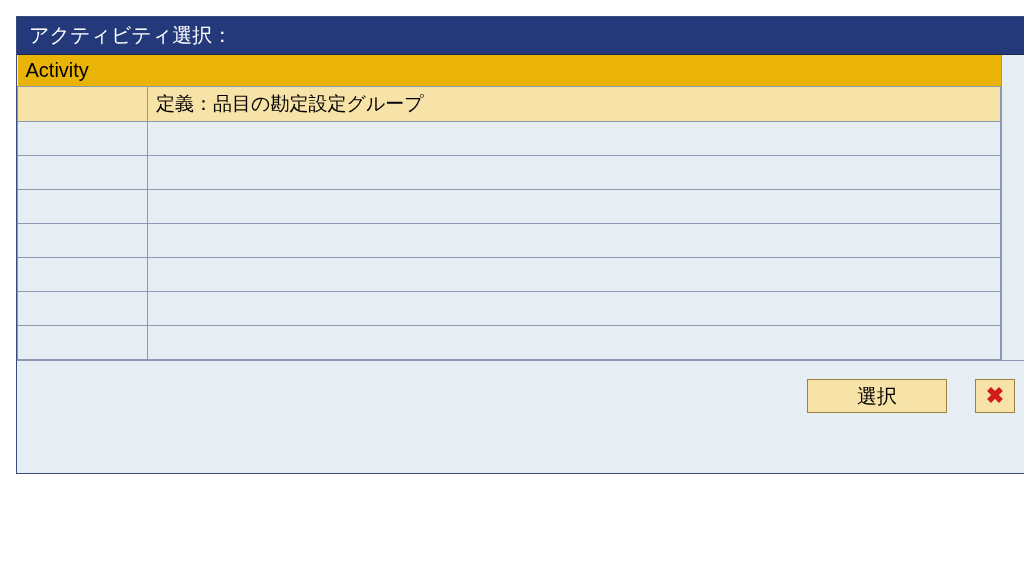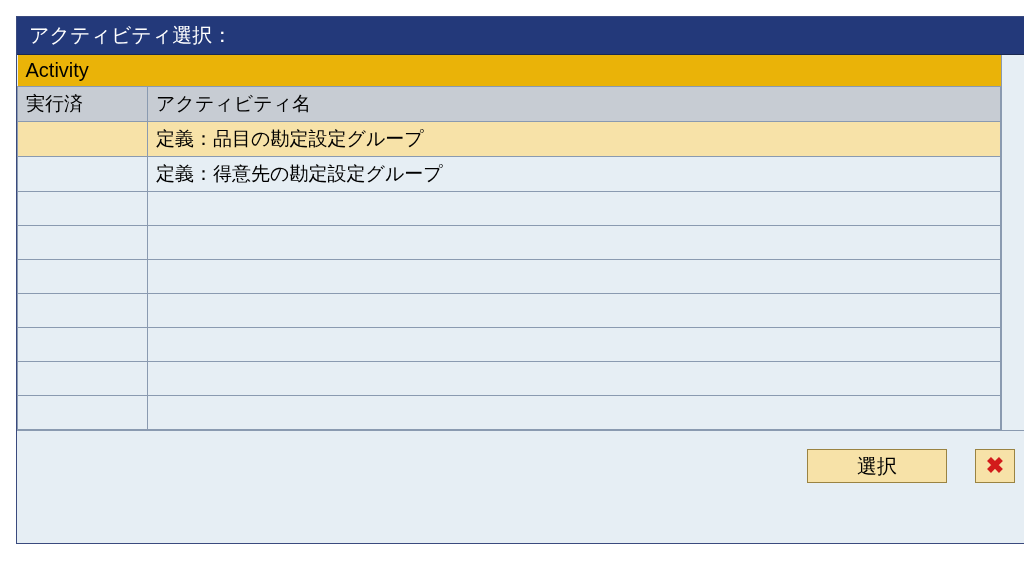--- a/index.html
+++ b/index.html
@@ -109,33 +109,25 @@
 <div class="dialog">
   <div class="titlebar">アクティビティ選択：</div>
 
   <div class="content-row">
     <div class="table-area">
       <table class="grid">
         <tbody>
             <tr class="section-header">
           <td colspan="2">Activity</td>
         </tr>
-        <tr class="col-header">
-          <td class="col-executed">実行済</td>
-          <td>アクティビティ名</td>
-        </tr>
         </tbody>
           <tbody id="rows-body">
             <tr class="data-row selected">
               <td class="col-executed"></td>
               <td>定義：品目の勘定設定グループ</td>
-            </tr>
-            <tr class="data-row">
-              <td class="col-executed"></td>
-              <td>定義：得意先の勘定設定グループ</td>
             </tr>
             <tr class="data-row">
               <td class="col-executed"></td>
               <td></td>
             </tr>
             <tr class="data-row">
               <td class="col-executed"></td>
               <td></td>
             </tr>
             <tr class="data-row">

